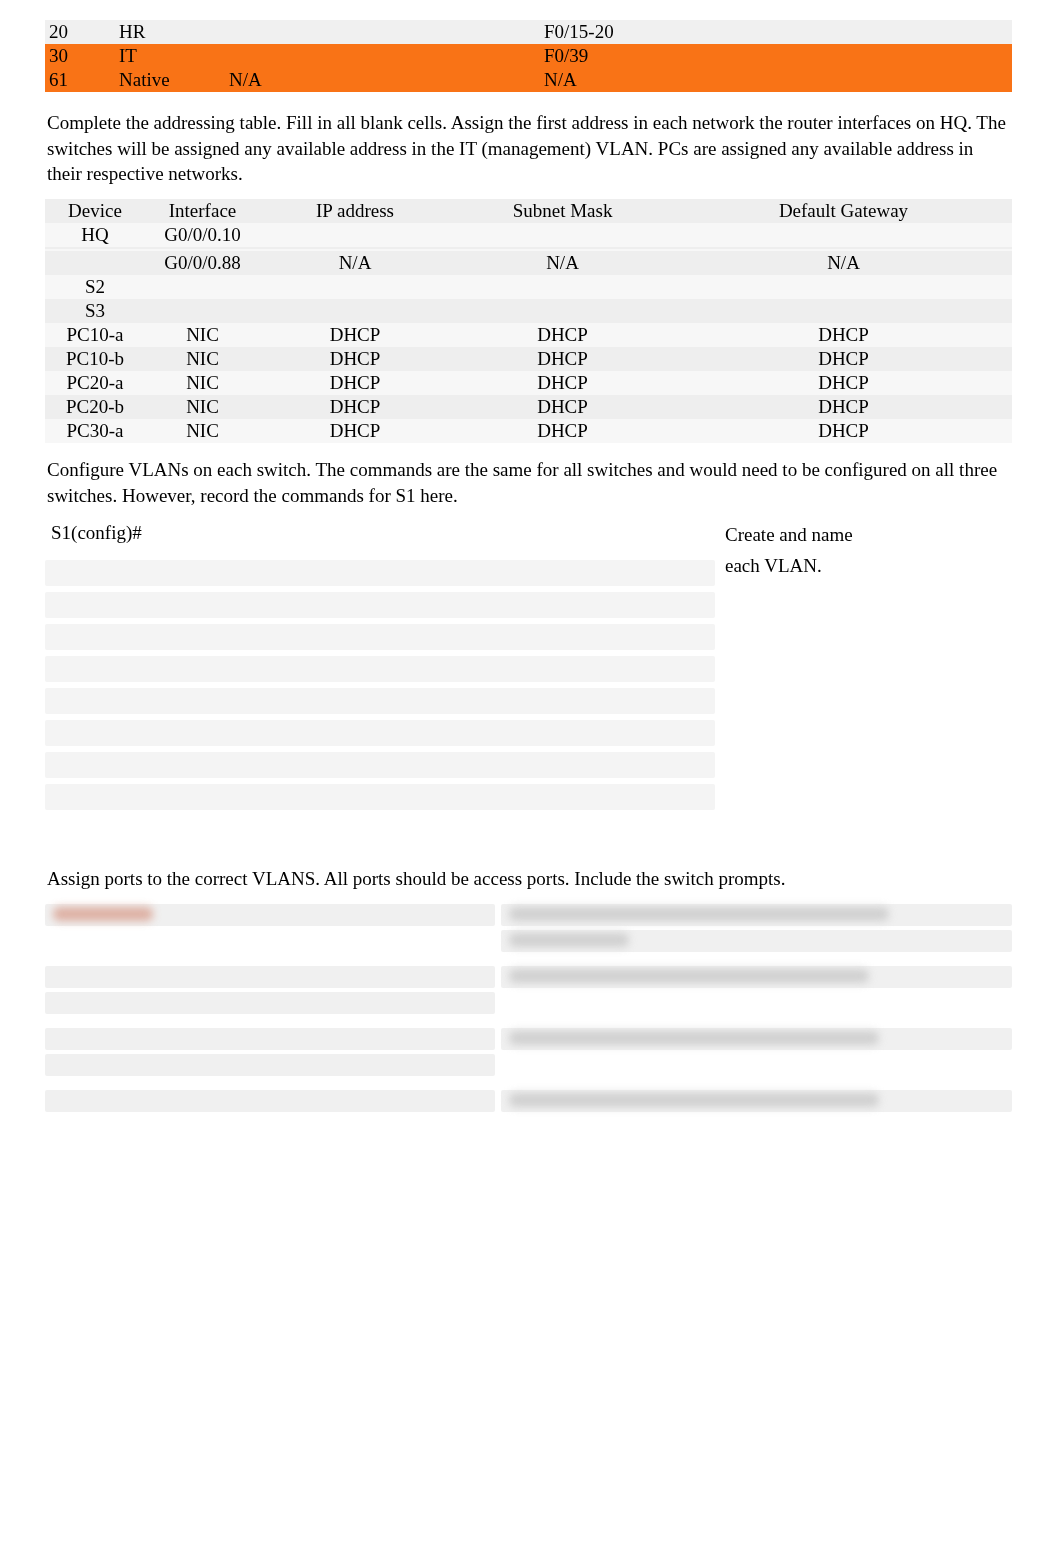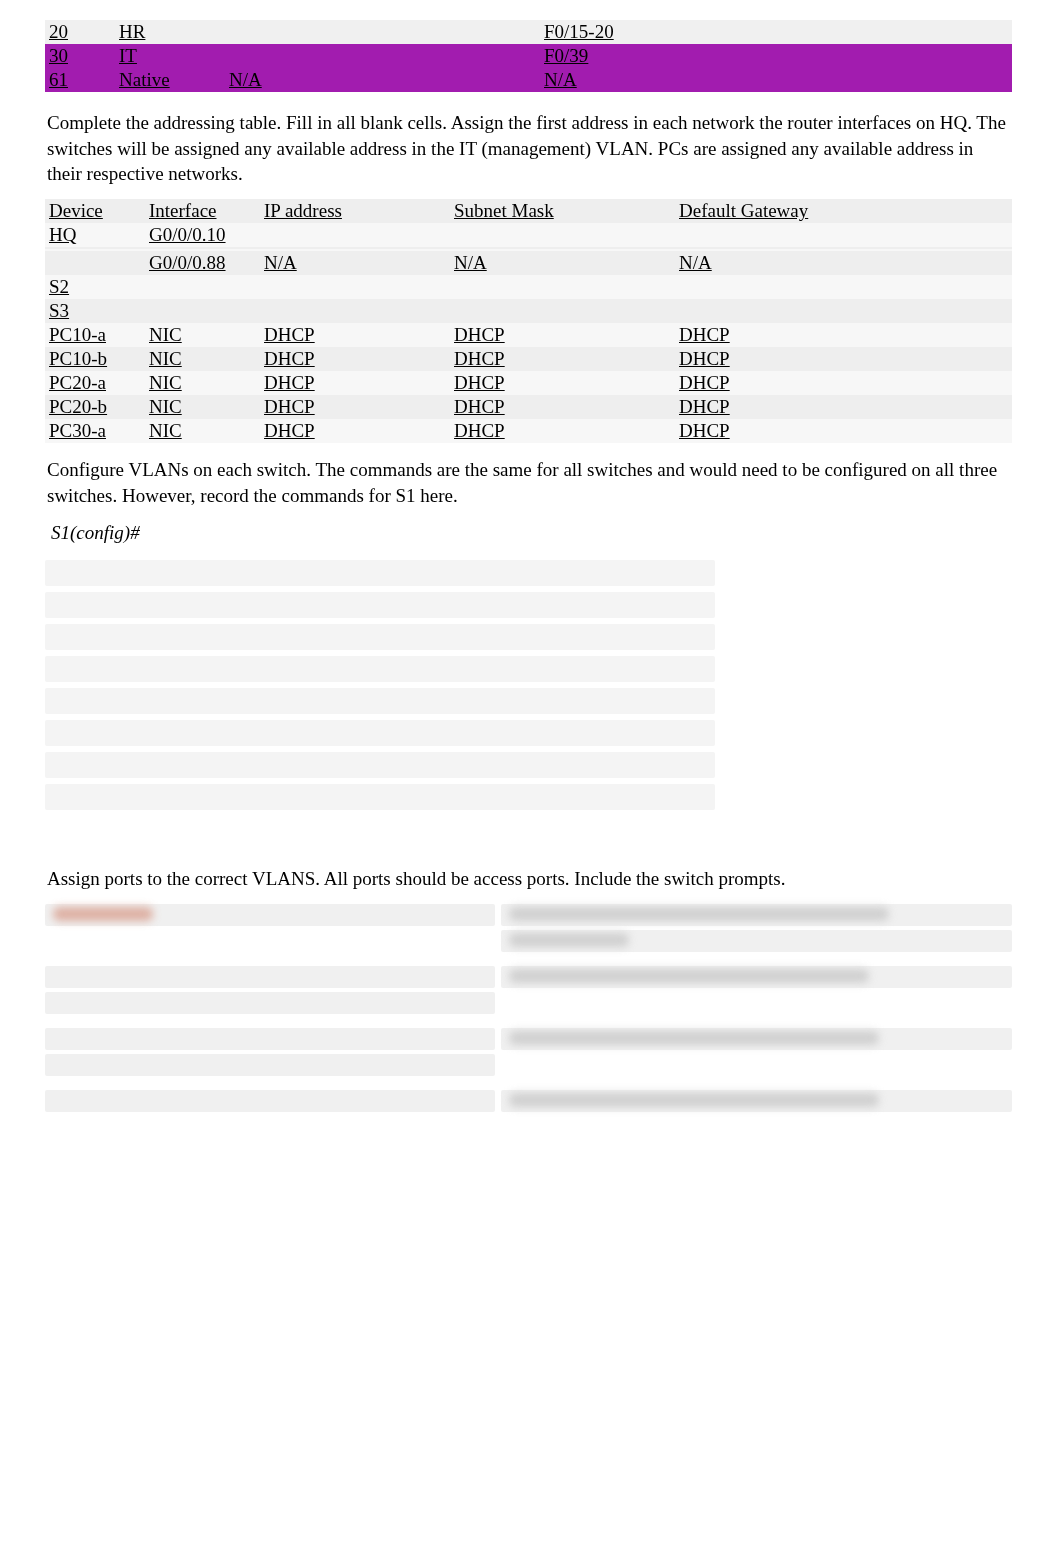--- a/index.html
+++ b/index.html
@@ -4,40 +4,39 @@
   <style>
     * { box-sizing: border-box; margin: 0; padding: 0; }
     body {
       font-family: "Times New Roman", Times, serif;
       font-size: 19px;
       color: #000;
       background: #fff;
       width: 1062px;
       padding: 20px 50px 50px 45px;
     }
-    .tbl { width: 100%; border-collapse: collapse; margin-bottom: 18px; text-decoration: underline; }
+    .tbl { width: 100%; border-collapse: collapse; margin-bottom: 18px; }
     .tbl td { padding: 1px 4px; vertical-align: top; }
     .tbl tr.stripe-a td { background: #f0f0f0; }
-    .tbl tr.stripe-b td { background: #a21caf; }
+    .tbl tr.stripe-b td { background: #f97316; }
     .para { margin: 12px 0 12px 2px; line-height: 1.35; }
     .heading-row td { font-weight: normal; }
-    .tbl.addressing { margin-bottom: 14px; }
+    .tbl.addressing { margin-bottom: 14px; text-align: center; }
     .tbl.addressing td { background: #f2f2f2; }
     .tbl.addressing tr:nth-child(odd) td { background: #eeeeee; }
     .tbl.addressing tr:nth-child(even) td { background: #f7f7f7; }
     .config-wrap { display: flex; gap: 10px; margin-bottom: 50px; }
     .config-left { flex: 0 0 670px; }
     .config-right { flex: 1; line-height: 1.6; }
     .cmd-line {
       height: 26px;
       background: #f4f4f4;
       margin-bottom: 6px;
       border-radius: 2px;
       padding: 2px 6px;
-      font-style: italic;
     }
     .cmd-line.first { background: transparent; }
     .gap { height: 8px; }
     .blurred-section { display: flex; gap: 6px; margin-bottom: 10px; }
     .blur-left { flex: 0 0 450px; }
     .blur-right { flex: 1; }
     .blur-line {
       height: 22px;
       background: #f0f0f0;
       margin-bottom: 4px;
@@ -192,20 +191,24 @@
     <div class="gap"></div>
     <div class="cmd-line"></div>
     <div class="cmd-line"></div>
     <div class="cmd-line"></div>
     <div class="cmd-line"></div>
     <div class="cmd-line"></div>
     <div class="cmd-line"></div>
     <div class="cmd-line"></div>
     <div class="cmd-line"></div>
   </div>
+  <div class="config-right">
+    <div>Create and name</div>
+    <div>each VLAN.</div>
+  </div>
 </div>
 
 <p class="para">Assign ports to the correct VLANS. All ports should be access ports. Include the switch prompts.</p>
 
 <div>
   <div class="blurred-section">
     <div class="blur-left">
       <div class="blur-line">
           <div class="blur-content blur-pink" style="width:100px;"></div>
         </div>

